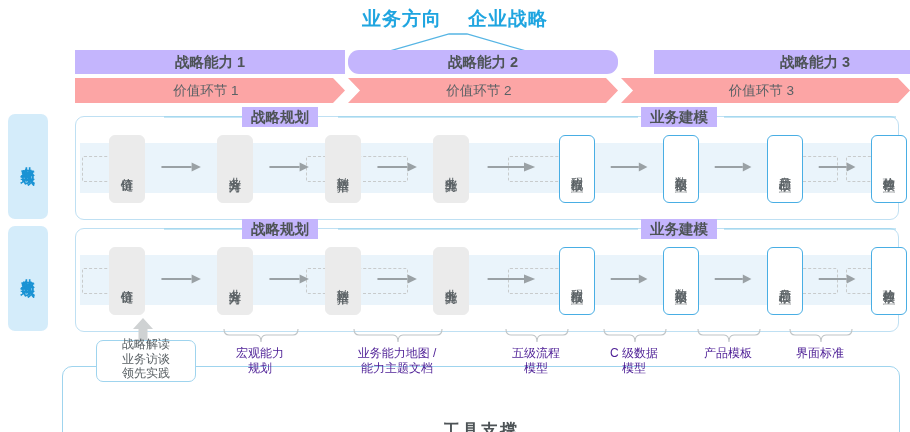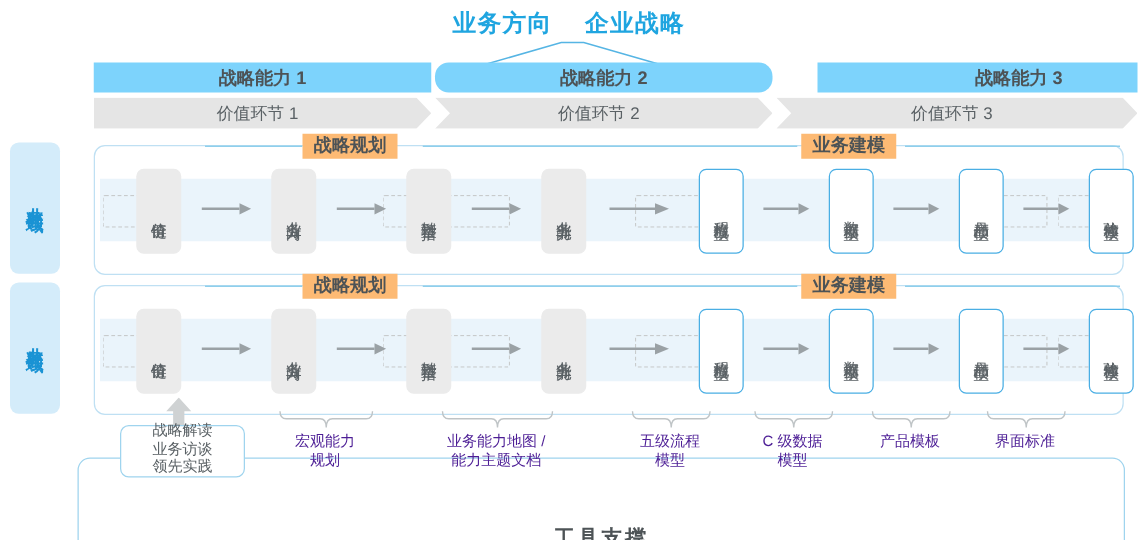--- a/index.html
+++ b/index.html
@@ -17,32 +17,32 @@
     font-size:19px;font-weight:bold;color:#1fa5e0;letter-spacing:1px;
   }
   #vision-strategy-titles span{display:inline-block;}
   #vision-title{margin-right:26px;}
 
   
   #vision-connector{left:383px;top:32px;width:150px;height:22px;}
 
   
   .cap-bar{
-    top:50px;height:24px;background:#7dd3fc;
+    top:50px;height:24px;background:#c4b5fd;
     font-size:14.5px;font-weight:bold;color:#4d5356;
     display:flex;align-items:center;justify-content:center;
   }
   #cap-1{left:75px;width:270px;}
   #cap-2{left:348px;width:270px;border-radius:11px;}
   #cap-3{left:654px;width:322px;}
 
   
   #vc-row{left:75px;top:78px;width:835px;height:25px;}
   .vc-seg{
-    position:absolute;top:0;height:25px;background:#e5e5e5;
+    position:absolute;top:0;height:25px;background:#fca5a5;
     font-size:13.5px;color:#5a6165;
     display:flex;align-items:center;justify-content:center;
   }
   #vc-1{left:0px;width:270px;clip-path:polygon(0 0,258px 0,270px 50%,258px 100%,0 100%);}
   #vc-2{left:273px;width:270px;clip-path:polygon(0 0,258px 0,270px 50%,258px 100%,0 100%,12px 50%);}
   #vc-3{left:546px;width:289px;clip-path:polygon(0 0,277px 0,289px 50%,277px 100%,0 100%,12px 50%);}
   .vc-seg span{margin-left:-8px;}
 
   
   .domain-label{
@@ -59,21 +59,21 @@
     left:75px;width:822px;height:102px;
     border:1px solid #bfe0f3;border-radius:9px;background:#ffffff;
   }
   #lane-1{top:116px;}
   #lane-2{top:228px;}
 
   
   .lane-head{
     position:absolute;top:-10px;height:20px;line-height:20px;
     font-size:14.5px;font-weight:bold;color:#4d5356;
-    background:#fdba74;padding:0 9px;white-space:nowrap;
+    background:#c4b5fd;padding:0 9px;white-space:nowrap;
   }
   .head-sp{left:166px;}
   .head-bm{left:565px;}
 
   
   .flow-band{
     position:absolute;left:4px;top:26px;width:812px;height:50px;
     background:#eaf4fb;
   }
   .flow-arrow{

